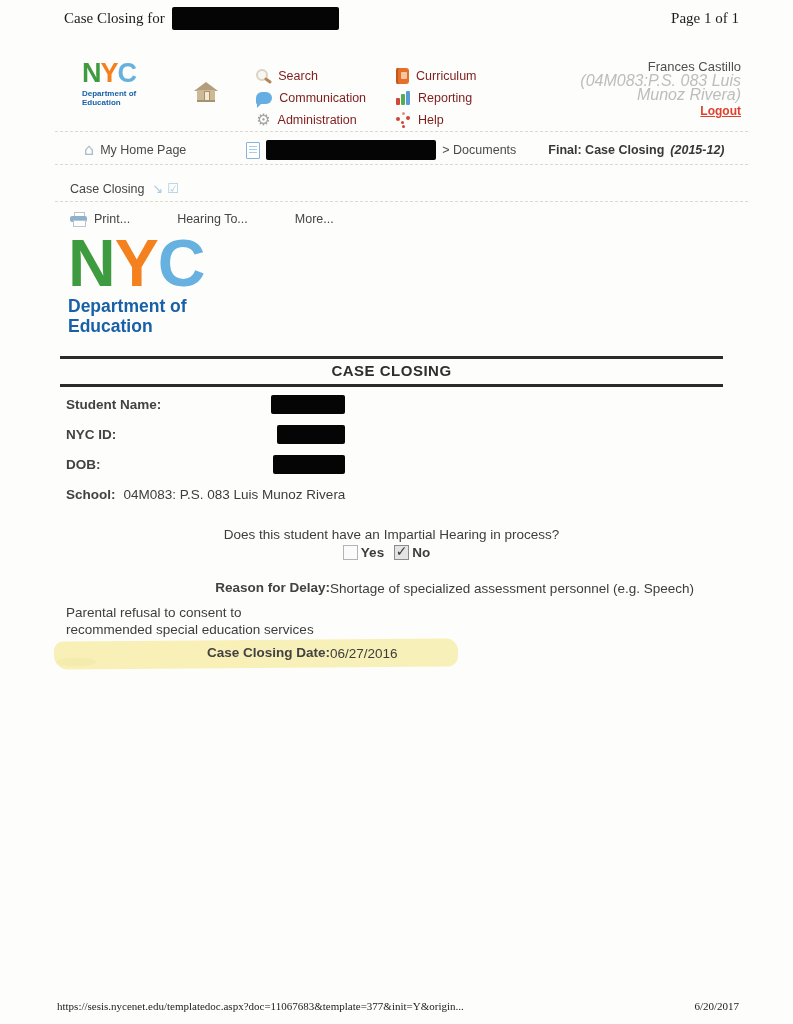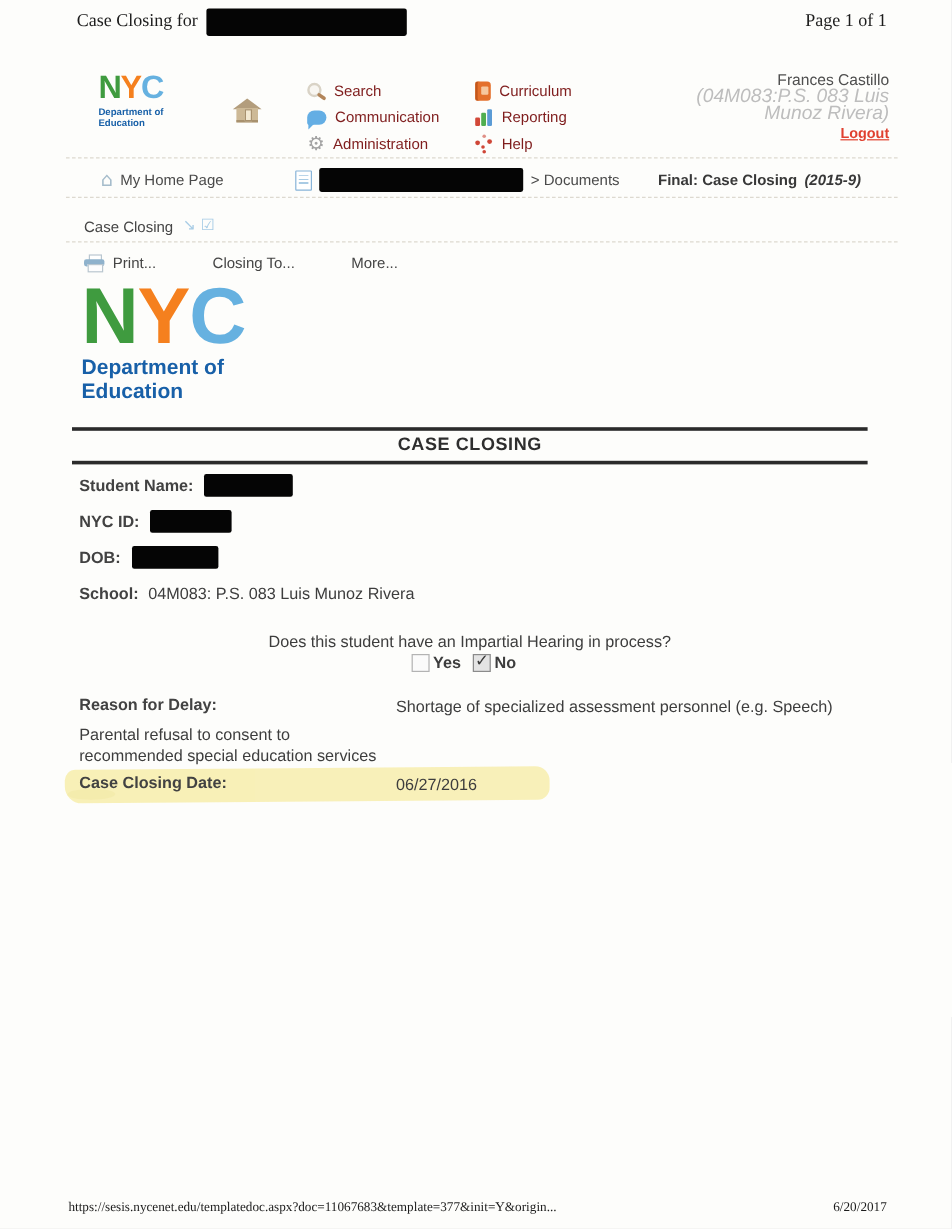--- a/index.html
+++ b/index.html
@@ -91,38 +91,38 @@
   .doc-logo .brand-letters{font-size:66px;line-height:58px;letter-spacing:-3px;}
   .doc-logo .brand-letters span{font-weight:900;}
   .doc-logo .dept{font-size:17.5px;font-weight:bold;color:#1860a8;line-height:20px;margin-top:4px;}
 
   
   .title-block{position:absolute;top:356px;left:60px;width:663px;border-top:3px solid #2b2b2b;border-bottom:3px solid #2b2b2b;text-align:center;padding:3px 0 4px;}
   .title-block .t{font-size:15px;font-weight:bold;color:#2e2e2e;letter-spacing:.5px;}
 
   
   .fields{position:absolute;top:394px;left:66px;font-size:13.5px;}
-  .frow{display:flex;align-items:center;height:20px;margin-bottom:10px;}
+  .frow{display:flex;align-items:center;height:20px;margin-bottom:10px;justify-content:space-between;}
   .frow .flbl{font-weight:bold;color:#424242;}
   .frow .redact{height:19px;margin-left:9px;}
   .r-name{width:74px;} .r-id{width:68px;} .r-dob{width:72px;}
   .frow .fval{margin-left:8px;color:#3d3d3d;}
 
   
   .question{position:absolute;top:527px;left:60px;width:663px;text-align:center;font-size:13.5px;color:#3d3d3d;}
   .q-opts{margin-top:3px;display:flex;justify-content:center;align-items:center;}
   .checkbox{width:13px;height:13px;border:1px solid #b3b3b3;background:#fbfbfb;display:inline-flex;align-items:center;justify-content:center;cursor:pointer;}
   .checkbox.checked{background:#e4e4e4;border-color:#8b8b8b;}
   .checkbox .mark{font-family:"DejaVu Sans",sans-serif;font-size:14px;font-weight:bold;color:#3a3a3a;margin-top:-3px;}
   .q-opts .olbl{margin:0 10px 0 3px;font-weight:bold;}
 
   
   .details{position:absolute;top:580px;left:66px;width:660px;font-size:13.5px;}
   .drow{display:grid;grid-template-columns:264px 1fr;margin-bottom:7px;position:relative;}
-  .drow .dlbl{font-weight:bold;color:#424242;}
+  .drow .dlbl{font-weight:bold;color:#424242;text-align:right;}
   .drow .dval{color:#3d3d3d;max-width:382px;line-height:17px;}
   .drow.hl .highlight-band{position:absolute;left:-12px;top:-5px;width:404px;height:28px;background:#f5e98f;opacity:.62;border-radius:9px 12px 10px 14px;transform:rotate(-.45deg);z-index:0;}
   .drow.hl .highlight-band::after{content:"";position:absolute;left:2px;top:16px;width:40px;height:9px;background:#efe07a;border-radius:50%;opacity:.8;}
   .drow .dlbl,.drow .dval{position:relative;z-index:1;}
 </style>
 </head>
 <body>
 
 <div class="page">
 
@@ -200,42 +200,42 @@
 
   <div class="breadcrumb">
     <span class="bc-home">
       <span class="icon-home-small">⌂</span>
       <span>My Home Page</span>
     </span>
     <span class="icon-doc"></span>
     <span class="redact"></span>
     <span class="docs">&gt; Documents</span>
     <span class="final">Final: Case Closing</span>
-    <span class="term">(2015-9)</span>
+    <span class="term">(2015-12)</span>
   </div>
 
   <div class="scanline" style="top:164px;"></div>
 
   <div class="tabbar">
     <span>Case Closing</span>
     <span class="tab-icons"><span>↘</span><span>☑</span></span>
   </div>
 
   <div class="scanline" style="top:201px;"></div>
 
   <div class="toolbar">
     <span class="tool">
       <span class="icon-printer">
           <i class="paper-top"></i>
           <i class="pbody"></i>
           <i class="paper-out"></i>
         </span>
       <span>Print...</span>
     </span>
-    <span class="tool">Closing To...</span>
+    <span class="tool">Hearing To...</span>
     <span class="tool">More...</span>
   </div>
 
   <div class="doc-logo">
     <div class="brand-letters"><span class="ltr-n">N</span><span class="ltr-y">Y</span><span class="ltr-c">C</span></div>
     <div class="dept">
       <div>Department of</div>
       <div>Education</div>
     </div>
   </div>

